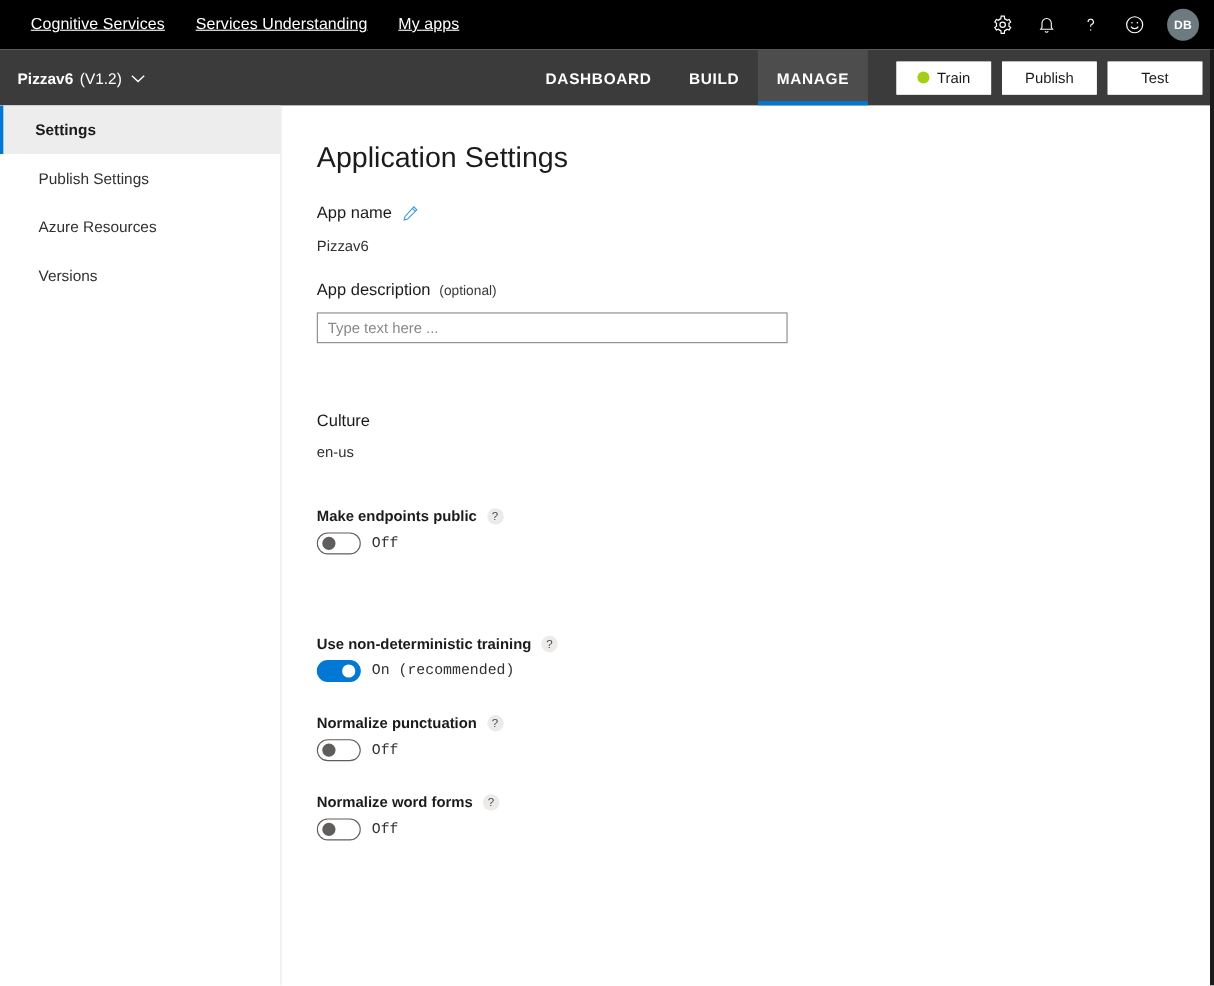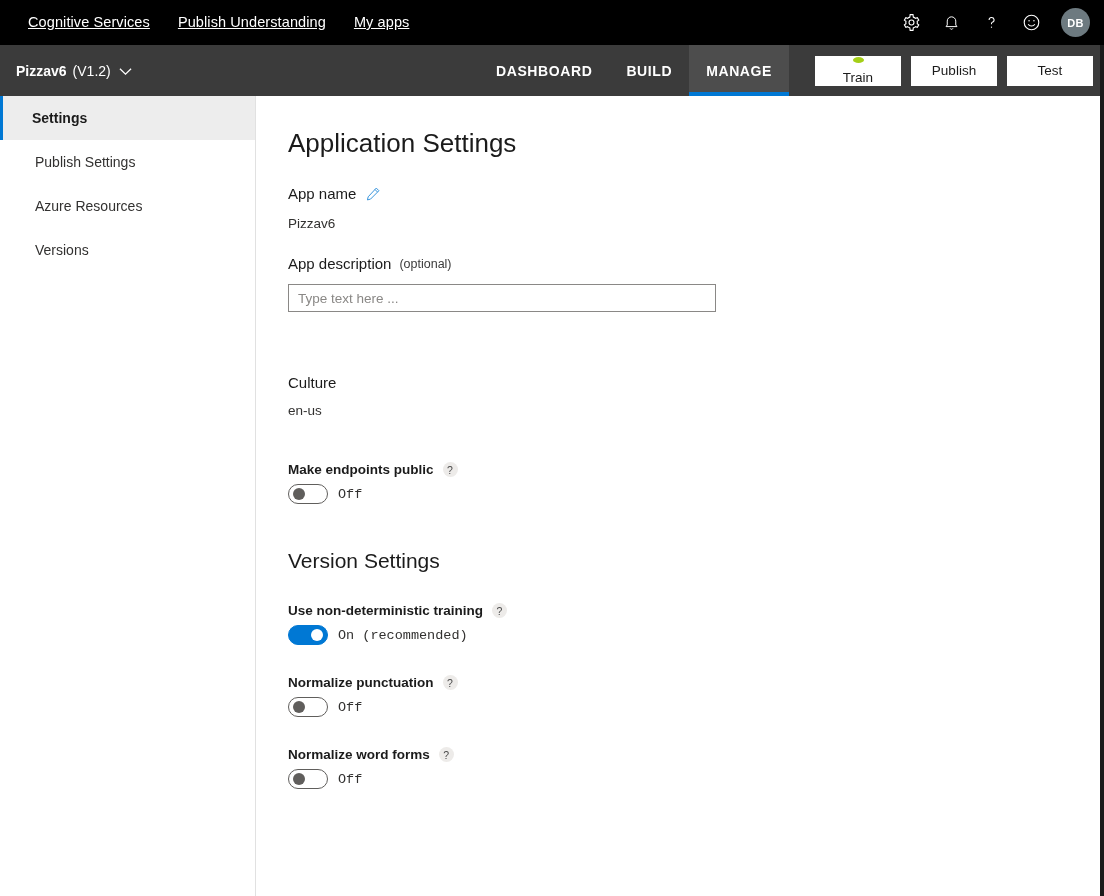--- a/index.html
+++ b/index.html
@@ -65,21 +65,20 @@
     background: #0078d4;
   }
 
   .actions { display: flex; align-items: center; gap: 10px; padding: 0 11px 0 26px; }
   .abtn {
     height: 30px; min-width: 80px; padding: 0 16px;
     background: #ffffff; color: #1b1b1b; border: 1px solid #ffffff;
     font-size: 13.5px; font-family: "Liberation Sans", sans-serif;
     display: flex; align-items: center; justify-content: center; gap: 7px;
     cursor: pointer;
-    flex-direction: column;
   }
   .abtn.train { min-width: 86px; }
   .abtn.publish { min-width: 86px; }
   .abtn.test { min-width: 86px; }
   .dot { width: 11px; height: 11px; border-radius: 50%; display:inline-block; }
 
   
   .body { position: absolute; top: 96px; left: 0; width: 1104px; height: 800px; display: flex; }
 
   .sidebar {
@@ -165,21 +164,21 @@
   }
 </style>
 </head>
 <body>
 
 <div class="app">
 
   <div class="globalbar">
     <div class="gb-links">
       <span class="gb-link">Cognitive Services</span>
-      <span class="gb-link">Publish Understanding</span>
+      <span class="gb-link">Services Understanding</span>
       <span class="gb-link">My apps</span>
     </div>
     <div class="gb-right">
       <span class="gb-icon">
         <svg width="19" height="19" viewBox="0 0 24 24" fill="none" stroke="#ffffff" stroke-width="1.4">
           <circle cx="12" cy="12" r="3.1"></circle>
           <path d="M19.2 13.6a7.6 7.6 0 0 0 0-3.2l2-1.4-1.8-3.1-2.3 .9a7.6 7.6 0 0 0-2.8-1.6L13.9 2h-3.6L9.9 5.2a7.6 7.6 0 0 0-2.8 1.6L4.8 5.9 3 9l2 1.4a7.6 7.6 0 0 0 0 3.2L3 15l1.8 3.1 2.3-.9a7.6 7.6 0 0 0 2.8 1.6l.4 3.2h3.6l.4-3.2a7.6 7.6 0 0 0 2.8-1.6l2.3 .9L21.2 15z"></path>
         </svg>
       </span>
       <span class="gb-icon">
@@ -291,21 +290,20 @@
           <div class="switch">
             <span class="knob"></span>
           </div>
           <span class="switch-state">Off</span>
         </div>
       </div>
 
       <div class="spacer-44"></div>
 
       
-      <div class="section-title">Version Settings</div>
 
       <div class="spacer-30"></div>
 
       <div>
         <div class="toggle-label">
           <span>Use non-deterministic training</span>
           <span class="help">?</span>
         </div>
         <div class="toggle-row">
           <div class="switch on">

